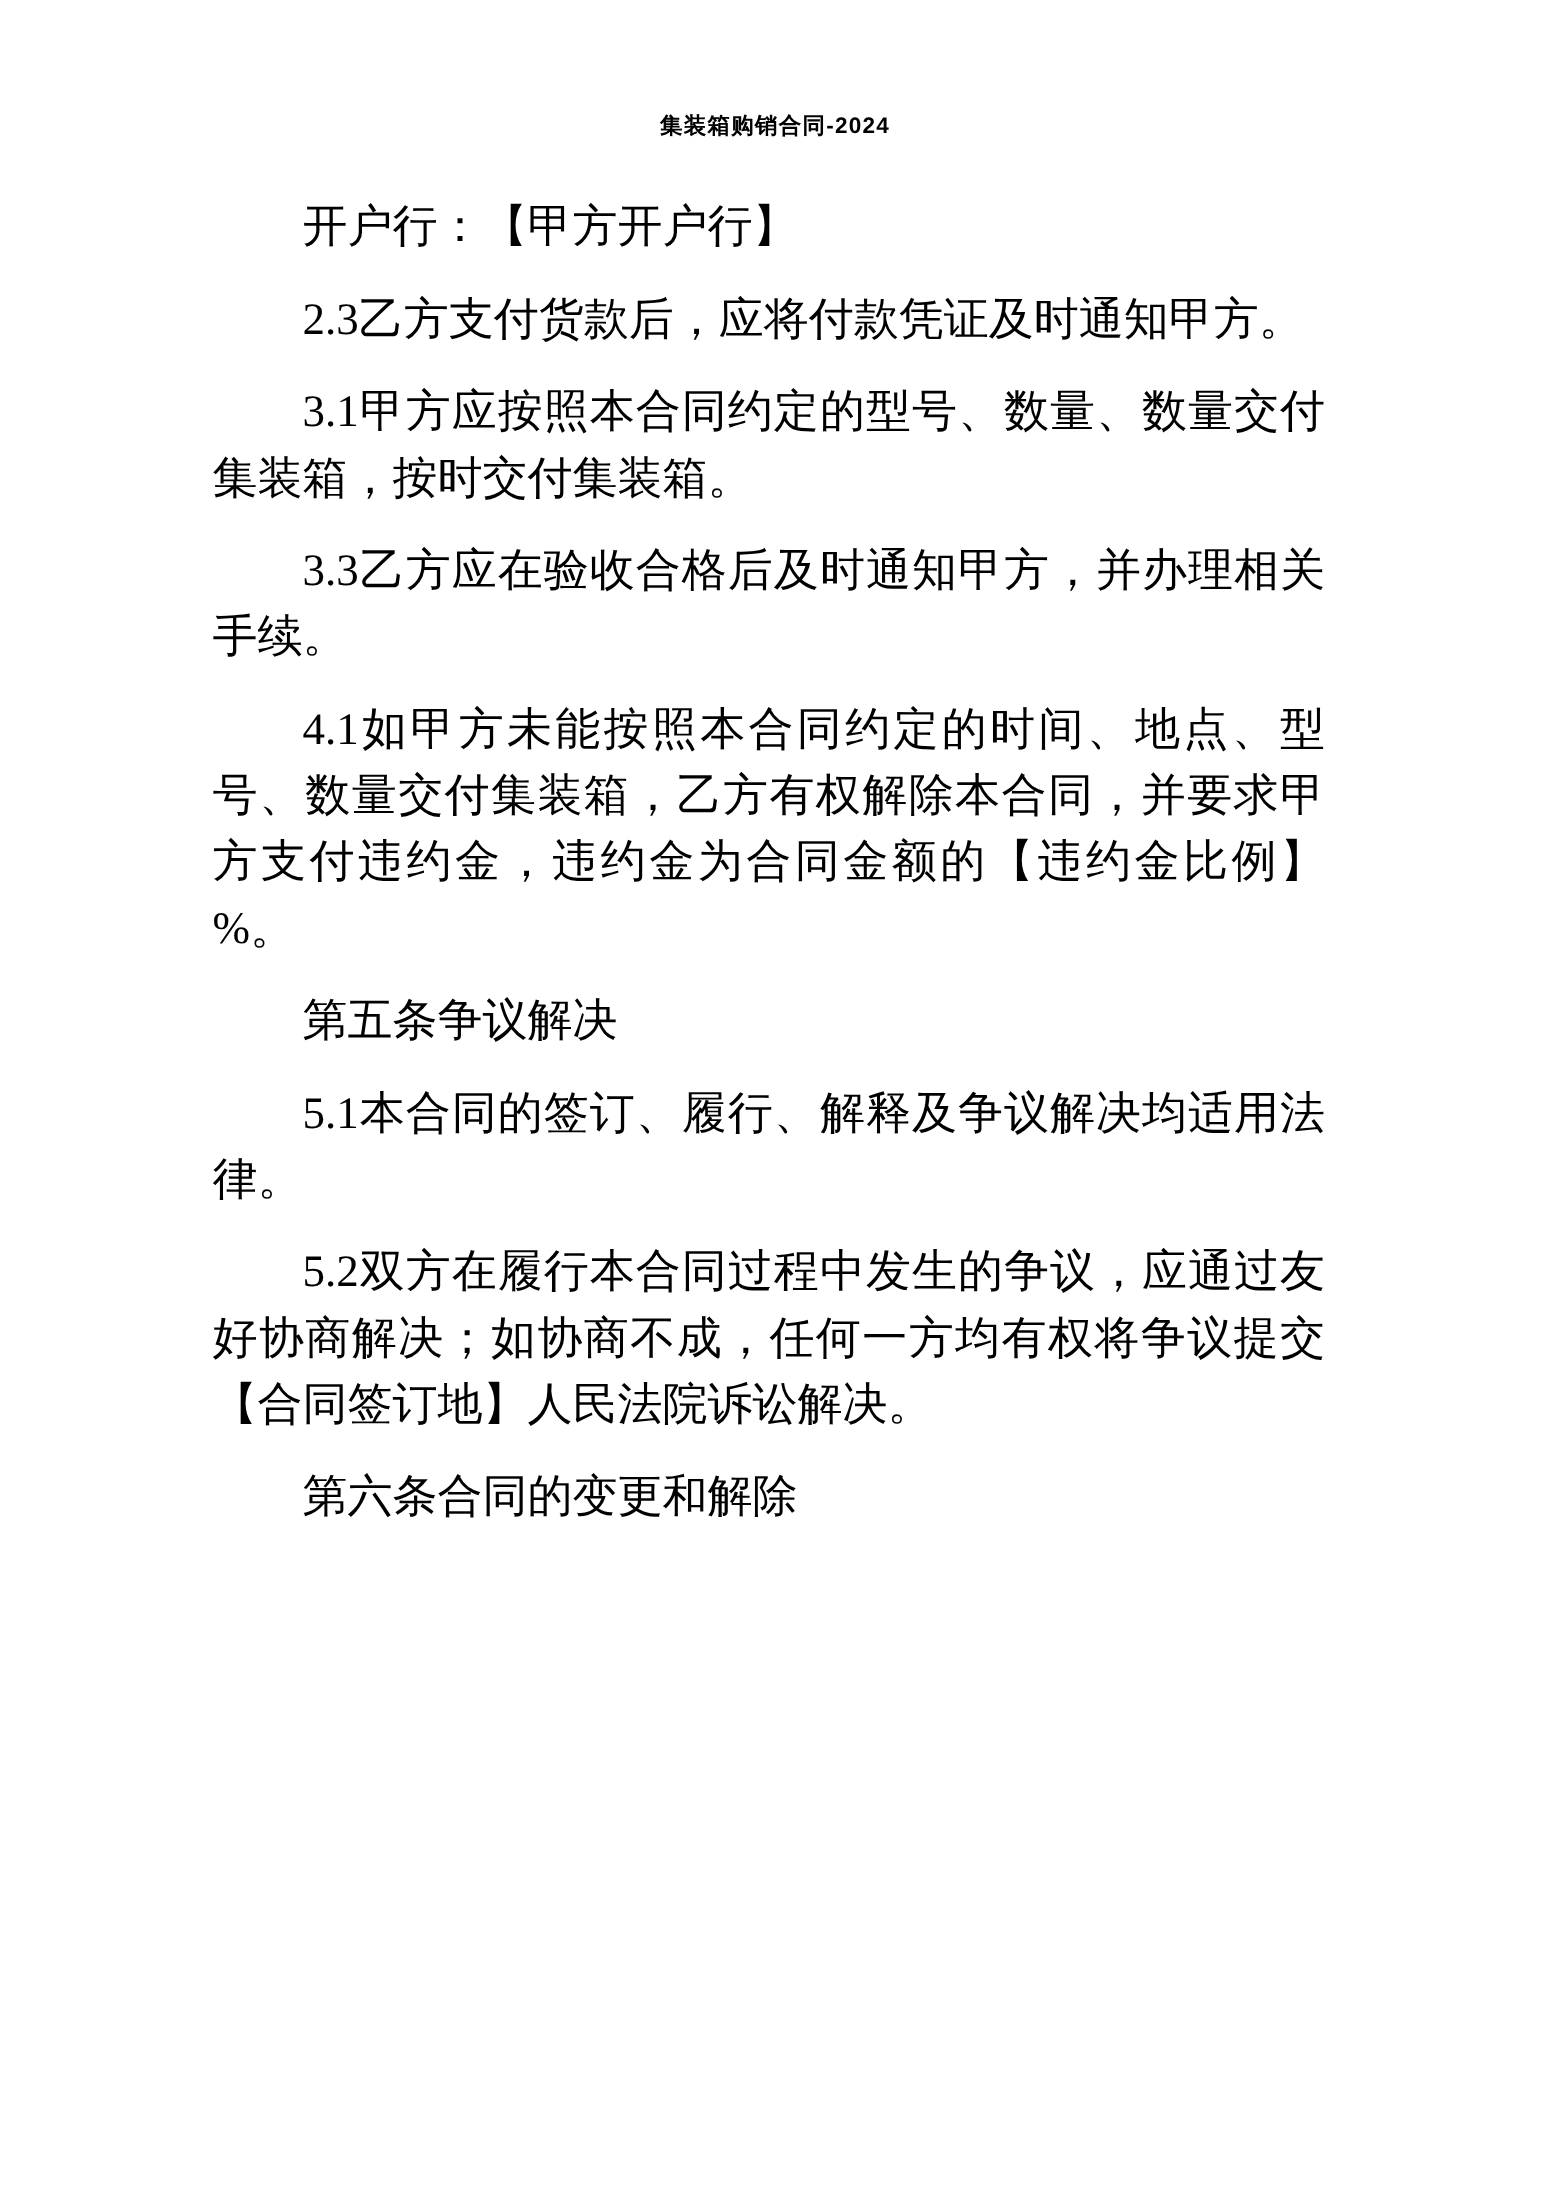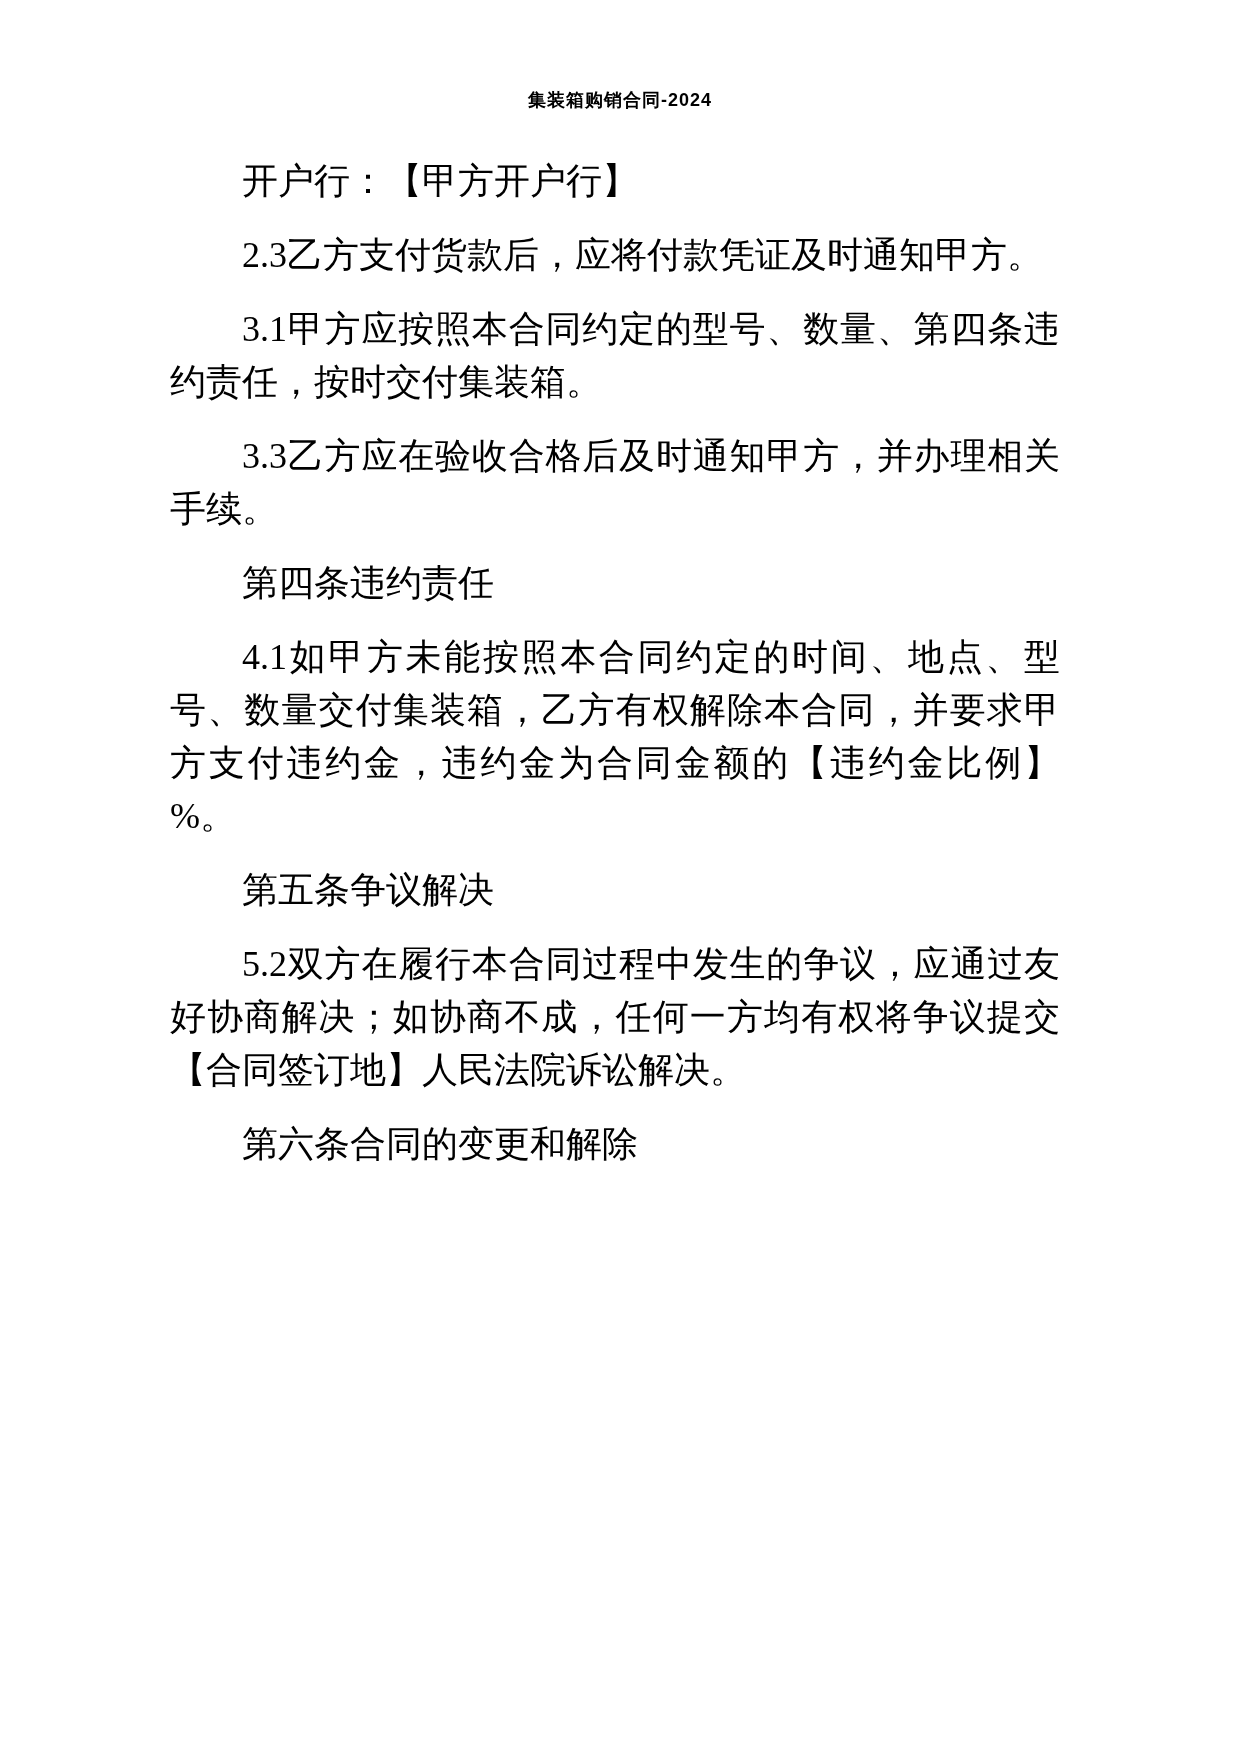--- a/index.html
+++ b/index.html
@@ -44,21 +44,21 @@
 </head>
 <body>
 
 <div class="page">
   <div class="doc-header">
     <span>集装箱购销合同-2024</span>
   </div>
   <div class="doc-body">
       <p class="para">开户行：【甲方开户行】</p>
       <p class="para">2.3乙方支付货款后，应将付款凭证及时通知甲方。</p>
-      <p class="para">3.1甲方应按照本合同约定的型号、数量、第四条违约责任，按时交付集装箱。</p>
+      <p class="para">3.1甲方应按照本合同约定的型号、数量、数量交付集装箱，按时交付集装箱。</p>
       <p class="para">3.3乙方应在验收合格后及时通知甲方，并办理相关手续。</p>
-      <p class="para">第四条违约责任</p>
       <p class="para">4.1如甲方未能按照本合同约定的时间、地点、型号、数量交付集装箱，乙方有权解除本合同，并要求甲方支付违约金，违约金为合同金额的【违约金比例】%。</p>
       <p class="para">第五条争议解决</p>
+      <p class="para">5.1本合同的签订、履行、解释及争议解决均适用法律。</p>
       <p class="para">5.2双方在履行本合同过程中发生的争议，应通过友好协商解决；如协商不成，任何一方均有权将争议提交【合同签订地】人民法院诉讼解决。</p>
       <p class="para">第六条合同的变更和解除</p>
     </div>
 </div>
 
 </body></html>

